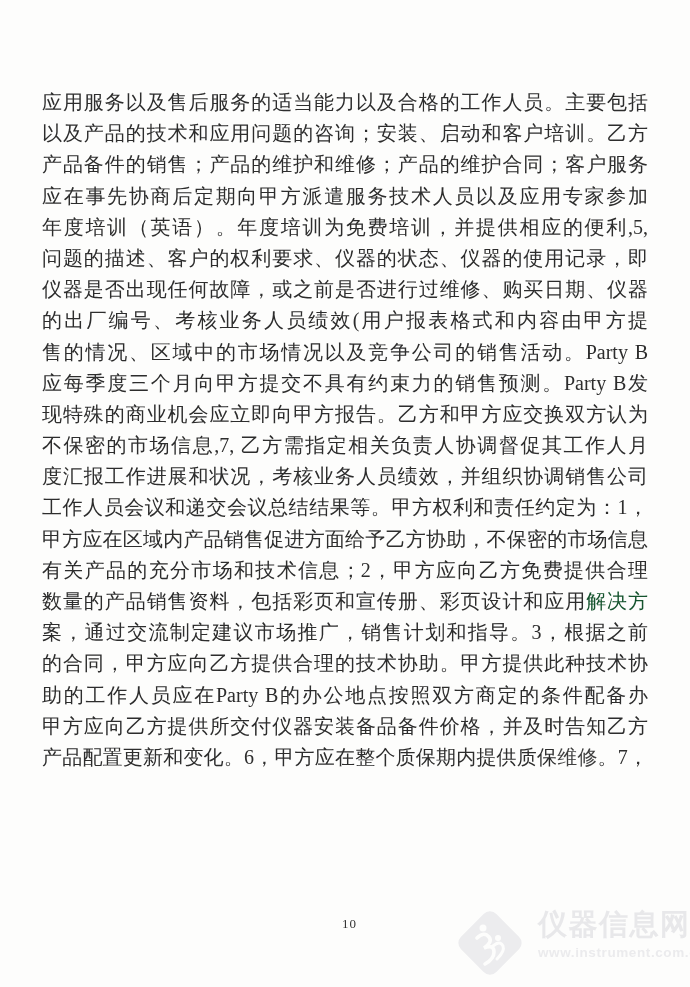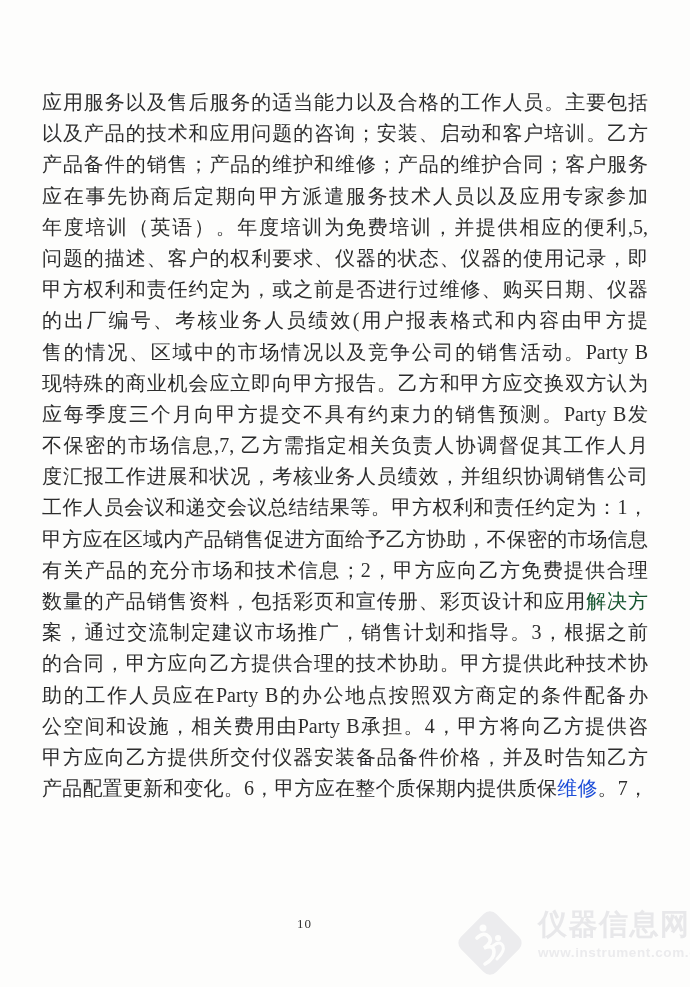--- a/index.html
+++ b/index.html
@@ -27,21 +27,21 @@
     height: 31.2px;
     line-height: 31.2px;
     text-align: justify;
     text-align-last: justify;
   }
   .page-number {
     position: absolute;
     left: 297px;
     top: 916px;
     width: 60px;
-    text-align: left;
+    text-align: right;
     font-size: 13px;
     color: #333333;
     letter-spacing: 1px;
   }
   .watermark {
     position: absolute;
     left: 448px;
     top: 901px;
     display: flex;
     align-items: flex-start;
@@ -77,37 +77,36 @@
 
 <div class="page">
 
   <div class="text-block">
     <div class="line">应用服务以及售后服务的适当能力以及合格的工作人员。主要包括</div>
     <div class="line">以及产品的技术和应用问题的咨询；安装、启动和客户培训。乙方</div>
     <div class="line">产品备件的销售；产品的维护和维修；产品的维护合同；客户服务</div>
     <div class="line">应在事先协商后定期向甲方派遣服务技术人员以及应用专家参加</div>
     <div class="line">年度培训（英语）。年度培训为免费培训，并提供相应的便利,5,</div>
     <div class="line">问题的描述、客户的权利要求、仪器的状态、仪器的使用记录，即</div>
-    <div class="line">甲方权利和责任约定为，或之前是否进行过维修、购买日期、仪器</div>
+    <div class="line">仪器是否出现任何故障，或之前是否进行过维修、购买日期、仪器</div>
     <div class="line">的出厂编号、考核业务人员绩效(用户报表格式和内容由甲方提</div>
     <div class="line">售的情况、区域中的市场情况以及竞争公司的销售活动。Party B</div>
+    <div class="line">应每季度三个月向甲方提交不具有约束力的销售预测。Party B发</div>
     <div class="line">现特殊的商业机会应立即向甲方报告。乙方和甲方应交换双方认为</div>
-    <div class="line">应每季度三个月向甲方提交不具有约束力的销售预测。Party B发</div>
     <div class="line">不保密的市场信息,7, 乙方需指定相关负责人协调督促其工作人月</div>
     <div class="line">度汇报工作进展和状况，考核业务人员绩效，并组织协调销售公司</div>
     <div class="line">工作人员会议和递交会议总结结果等。甲方权利和责任约定为：1，</div>
     <div class="line">甲方应在区域内产品销售促进方面给予乙方协助，不保密的市场信息</div>
     <div class="line">有关产品的充分市场和技术信息；2，甲方应向乙方免费提供合理</div>
     <div class="line">数量的产品销售资料，包括彩页和宣传册、彩页设计和应用<span style="color:#14532d">解决方</span></div>
     <div class="line">案，通过交流制定建议市场推广，销售计划和指导。3，根据之前</div>
     <div class="line">的合同，甲方应向乙方提供合理的技术协助。甲方提供此种技术协</div>
     <div class="line">助的工作人员应在Party B的办公地点按照双方商定的条件配备办</div>
-    <div class="line">公空间和设施，相关费用由Party B承担。4，甲方将向乙方提供咨</div>
     <div class="line">甲方应向乙方提供所交付仪器安装备品备件价格，并及时告知乙方</div>
-    <div class="line">产品配置更新和变化。6，甲方应在整个质保期内提供质保<span style="color:#1d4ed8">维修</span>。7，</div>
+    <div class="line">产品配置更新和变化。6，甲方应在整个质保期内提供质保<span style="color:#404040">维修</span>。7，</div>
   </div>
 
   <div class="page-number">10</div>
 
   <div class="watermark">
     <span class="wm-logo">
       <svg width="84" height="84" viewBox="0 0 84 84" aria-hidden="true">
         <rect x="17" y="17" width="50" height="50" rx="9" transform="rotate(45 42 42)" fill="#ececee"></rect>
         <circle cx="35" cy="27" r="3.5" fill="#fdfdfc"></circle>
         <circle cx="50" cy="37" r="3" fill="#fdfdfc"></circle>

